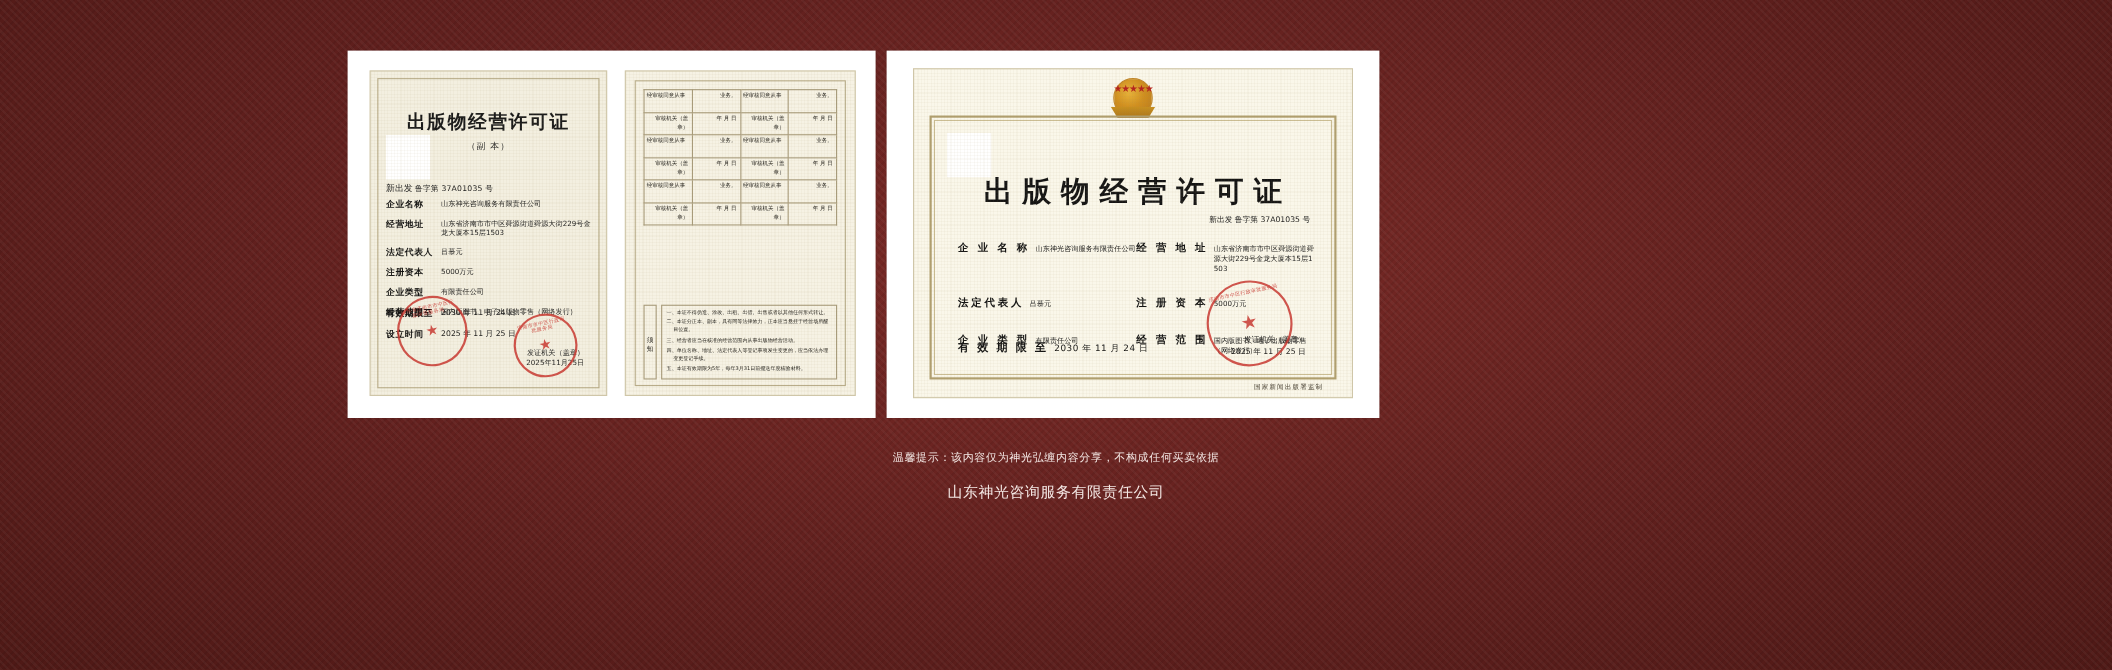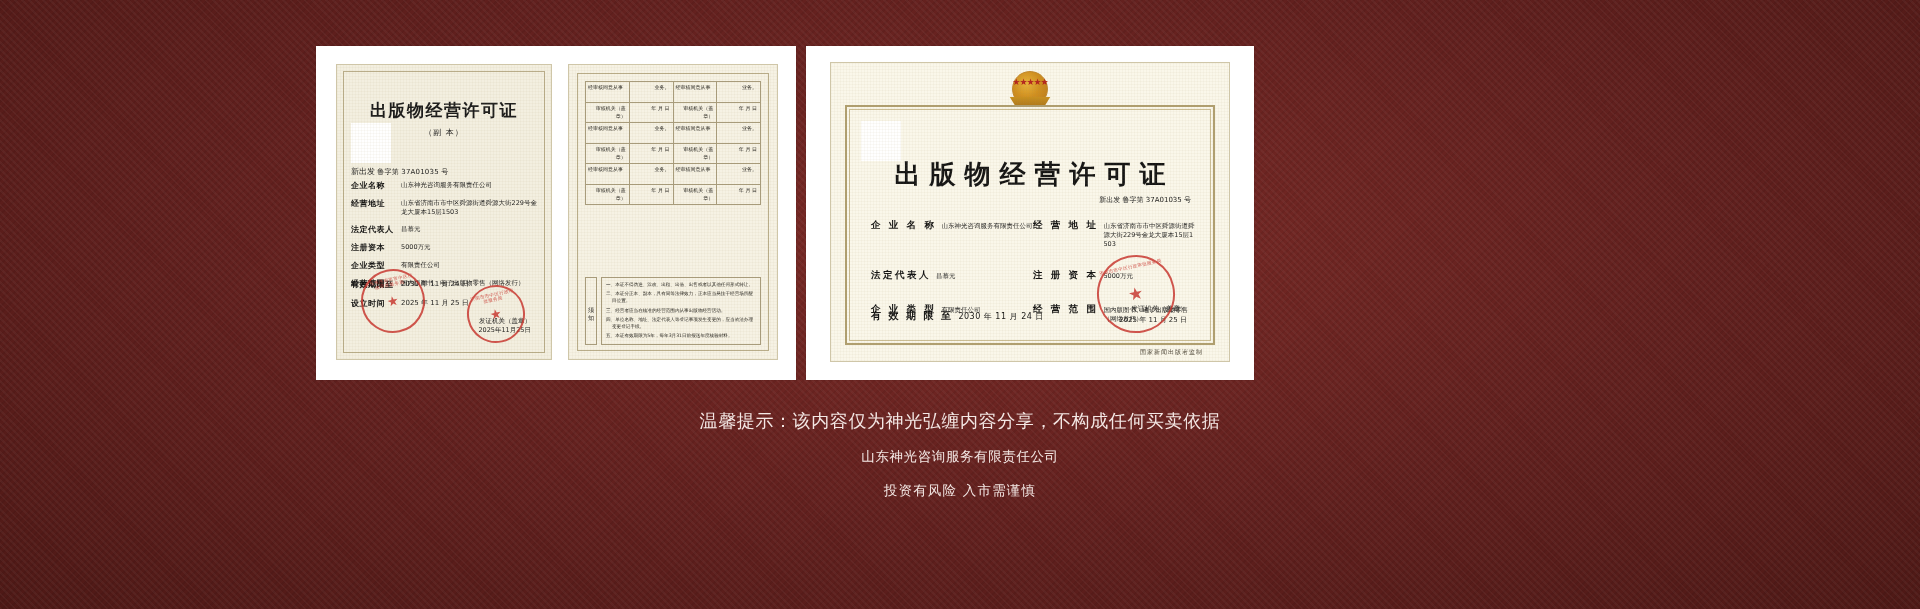--- a/index.html
+++ b/index.html
@@ -436,21 +436,21 @@
   
   .notice {
     position: absolute;
     left: 0;
     right: 0;
     top: 412px;
     text-align: center;
     color: #f2e4e0;
   }
   .notice .line {
-    font-size: 18px;
+    font-size: 10px;
     line-height: 1;
     margin-bottom: 20px;
     letter-spacing: 0.6px;
     color: #f4e8e5;
   }
   .notice .line.l2 { font-size: 13.5px; }
   .notice .line.l3 { font-size: 13.5px; letter-spacing: 1.2px; }
 </style>
 </head>
 <body>
@@ -652,16 +652,15 @@
         <div class="star">★</div>
       </div>
 
       <div class="c-footer">国家新闻出版署监制</div>
     </div>
   </div>
 
   <div class="notice">
     <div class="line l1">温馨提示：该内容仅为神光弘缠内容分享，不构成任何买卖依据</div>
     <div class="line l2">山东神光咨询服务有限责任公司</div>
-    <div class="line l3">投资有风险   入市需谨慎</div>
   </div>
 
 </div>
 
 </body></html>

